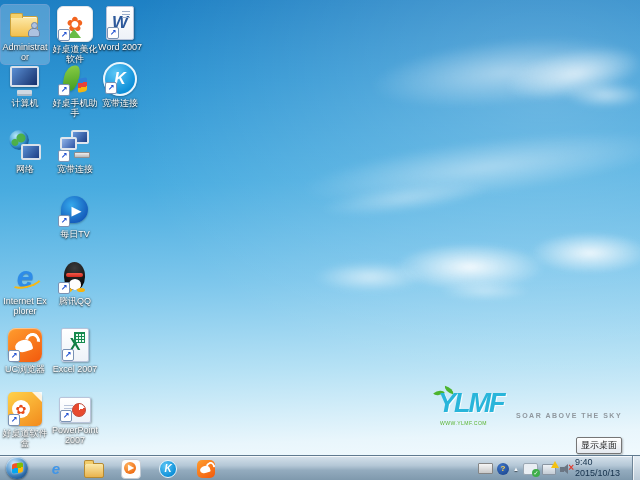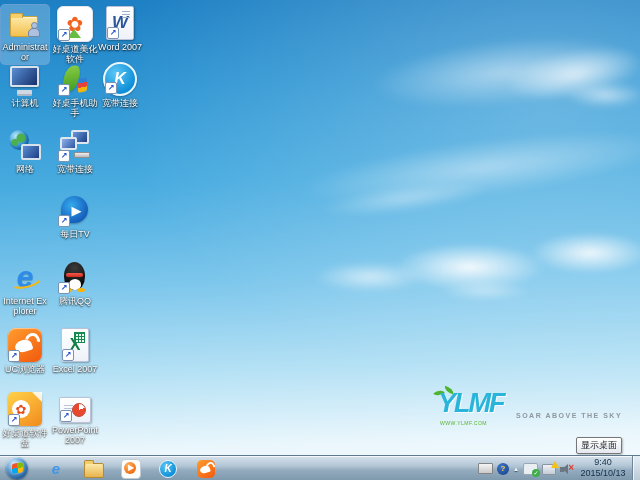--- a/index.html
+++ b/index.html
@@ -168,21 +168,21 @@
   .sec{position:relative;width:13px;height:10px;background:#e9eef3;border:1px solid #9aa7b3;border-radius:2px;}
   .sec .badge{position:absolute;right:-3px;bottom:-3px;width:8px;height:8px;border-radius:50%;background:#3fae49;color:#fff;
     font-size:6px;line-height:8px;text-align:center;font-weight:bold;}
   .net{position:relative;width:12px;height:9px;background:linear-gradient(#eef2f6,#c3ccd5);border:1px solid #8a96a3;border-radius:1px;margin-top:2px;}
   .net .warn{position:absolute;right:-4px;top:-4px;width:0;height:0;border-left:4px solid transparent;border-right:4px solid transparent;
     border-bottom:7px solid #f5c211;}
   .vol{position:relative;width:14px;height:12px;}
   .vol::before{content:"";position:absolute;left:0;top:4px;width:4px;height:5px;background:#6b7683;}
   .vol::after{content:"";position:absolute;left:2px;top:1px;border-top:5px solid transparent;border-bottom:5px solid transparent;border-right:6px solid #6b7683;}
   .vol .mute{position:absolute;right:0;top:-1px;color:#e03b2f;font-weight:bold;font-size:10px;line-height:12px;}
-  .clock{position:absolute;right:9px;top:1px;width:56px;text-align:center;font-size:9px;line-height:11px;color:#14304a;}
+  .clock{position:absolute;right:9px;top:1px;width:56px;font-size:9px;line-height:11px;color:#14304a;}
   .showdesk{position:absolute;right:0;top:0;width:7px;height:25px;background:linear-gradient(#e6eef5,#b9c9d6);
     border-left:1px solid #6f8598;box-shadow:inset 1px 0 0 rgba(255,255,255,.7);}
 </style>
 </head>
 <body>
 
 <div class="desktop">
   <div class="skyglow"></div>
 
   <div class="cloud" style="left:370px;top:40px;width:270px;height:65px;opacity:.5;transform:rotate(-6deg)"></div>

